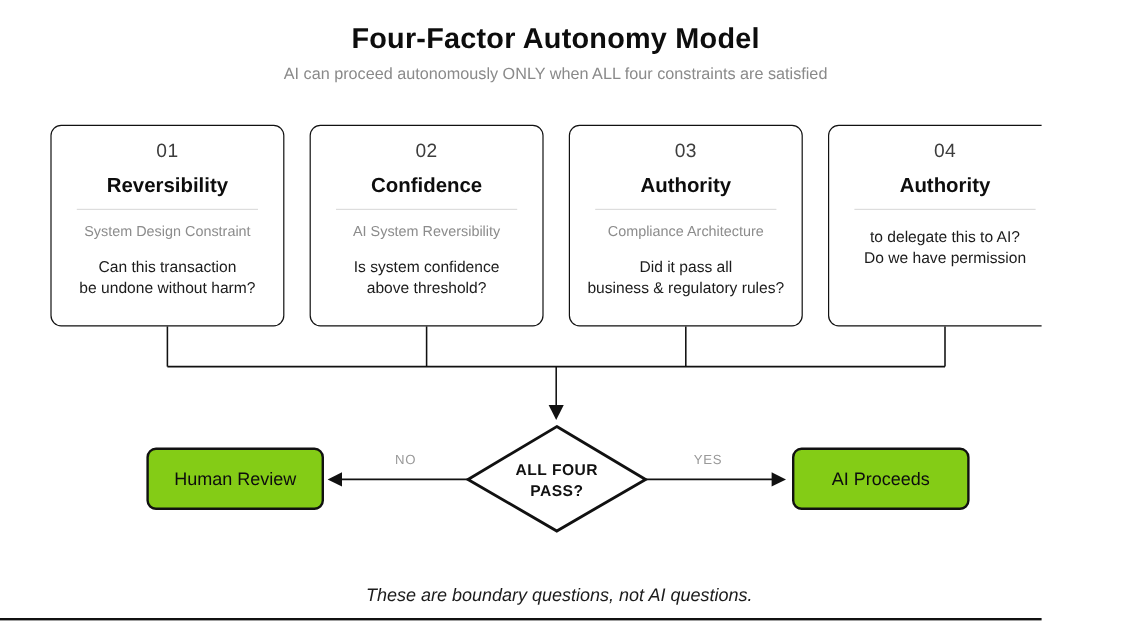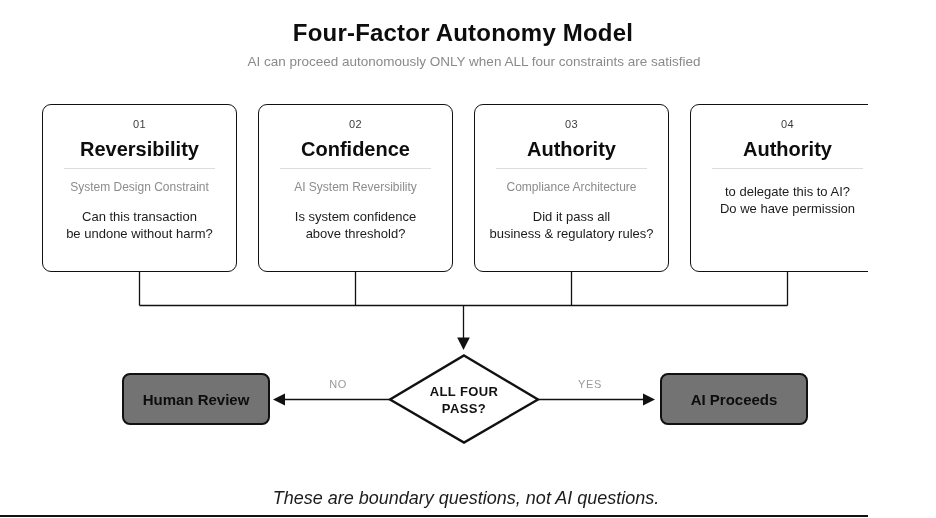--- a/index.html
+++ b/index.html
@@ -13,31 +13,31 @@
     color: #111;
   }
   
   .title {
     position: absolute; top: 19px; left: 0; width: 926px;
     text-align: center; font-size: 24px; font-weight: 700;
     color: #0d0d0d; letter-spacing: 0.2px;
   }
   .subtitle {
     position: absolute; top: 54px; left: 0; width: 926px;
-    text-align: center; font-size: 13.5px; color: #8a8a8a; padding-left: 11px;
+    text-align: center; font-size: 13.5px; color: #8a8a8a;
   }
   
   .card {
     position: absolute; top: 104px; width: 195px; height: 168px;
     box-sizing: border-box; background: #fff;
     border: 1.5px solid #111; border-radius: 9px;
     text-align: center; z-index: 2;
   }
-  .card .num { margin-top: 13px; font-size: 11px; font-weight: 500; color: #3d3d3d; letter-spacing: 0.3px; }
-  .card .name { margin-top: 9px; font-size: 20px; font-weight: 700; color: #0d0d0d; line-height: 20px; }
+  .card .num { margin-top: 13px; font-size: 16px; font-weight: 500; color: #3d3d3d; letter-spacing: 0.3px; }
+  .card .name { margin-top: 9px; font-size: 17px; font-weight: 700; color: #0d0d0d; line-height: 20px; }
   .card .divider { margin: 9px auto 0; width: 151px; height: 1px; background: #dddddd; }
   .card .category { margin-top: 11px; font-size: 12px; color: #8c8c8c; line-height: 14px; }
   .card .question { margin-top: 14px; font-size: 13px; font-weight: 500; color: #1c1c1c; line-height: 17px; }
   .card-1 { left: 42px; }
   .card-2 { left: 258px; }
   .card-3 { left: 474px; }
   .card-4 { left: 690px; }
   
   .connectors { position: absolute; left: 0; top: 0; z-index: 1; }
   
@@ -49,31 +49,31 @@
   
   .branch-label {
     position: absolute; top: 378px; width: 34px; text-align: center;
     font-size: 11px; color: #999999; letter-spacing: 0.6px; z-index: 3;
   }
   .branch-no  { left: 321px; }
   .branch-yes { left: 573px; }
   
   .side-box {
     position: absolute; top: 373px; width: 148px; height: 52px;
-    box-sizing: border-box; background: #737373;
+    box-sizing: border-box; background: #84cc16;
     border: 2px solid #111; border-radius: 8px;
     display: flex; align-items: center; justify-content: center;
-    font-size: 15px; font-weight: 700; color: #0d0d0d; z-index: 2;
+    font-size: 15px; font-weight: 400; color: #0d0d0d; z-index: 2;
   }
   .box-human { left: 122px; }
   .box-ai    { left: 660px; }
   
   .caption {
     position: absolute; top: 488px; left: 0; width: 932px;
-    text-align: center; font-style: italic; font-size: 18px; color: #1c1c1c;
+    text-align: center; font-style: italic; font-size: 15px; color: #1c1c1c;
   }
   .bottom-rule {
     position: absolute; left: 0; top: 515px; width: 936px; height: 2px;
     background: #111; z-index: 4;
   }
 </style>
 </head>
 <body>
 
 <div class="stage">

